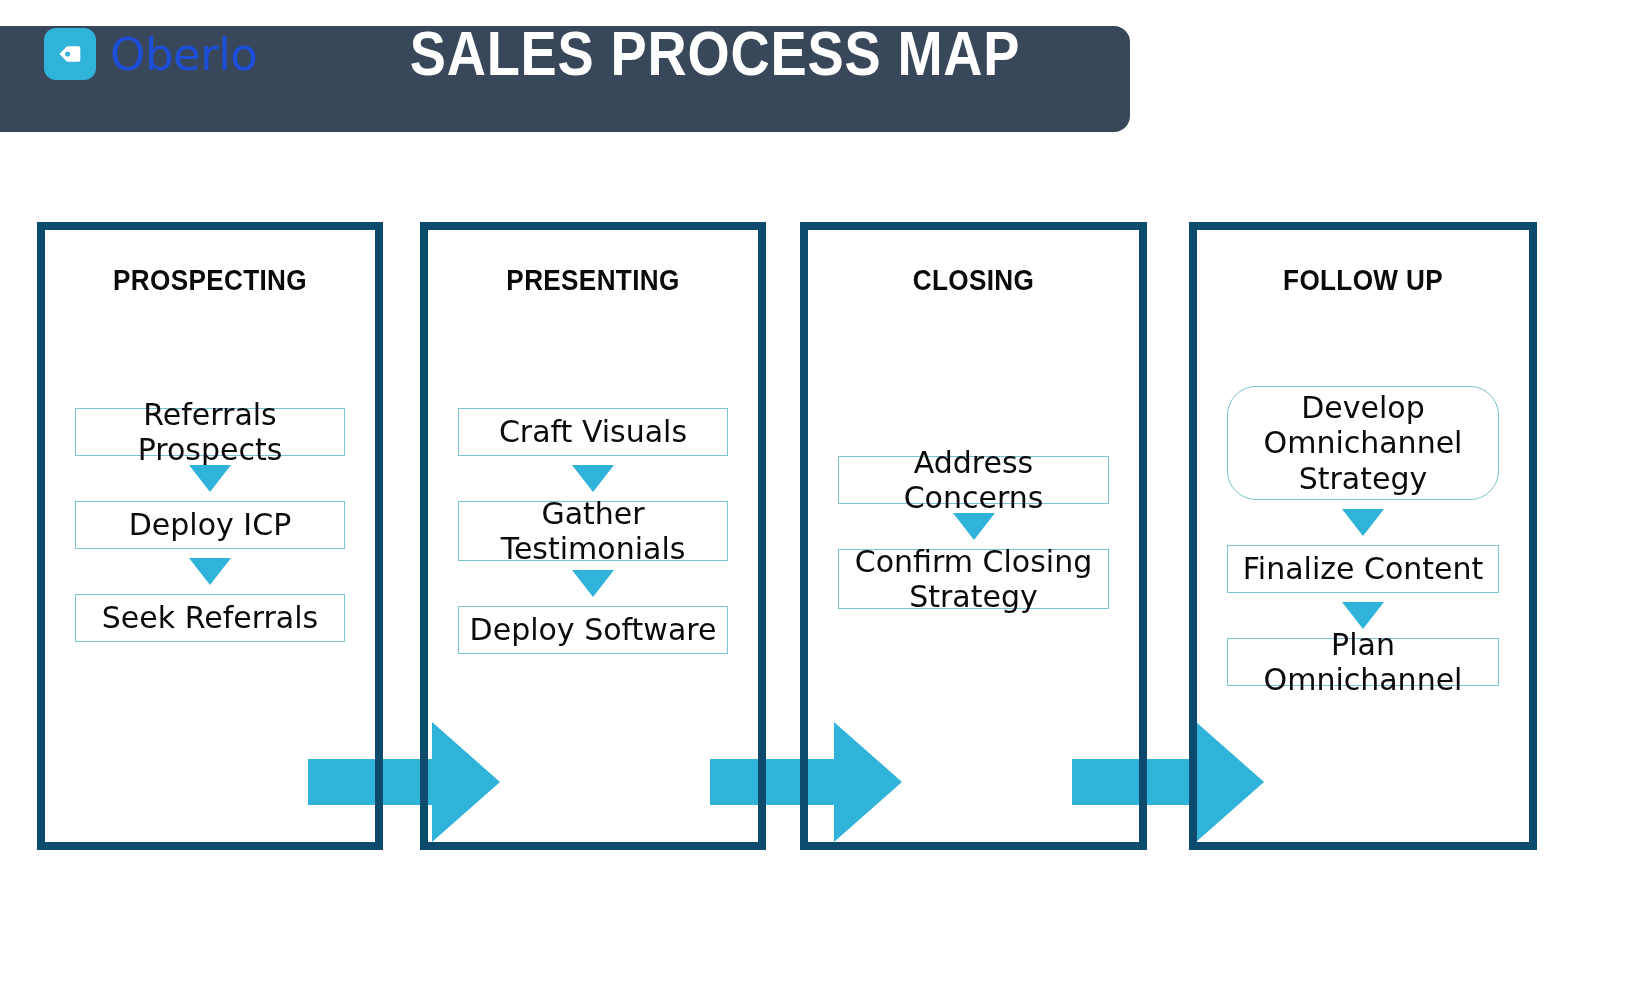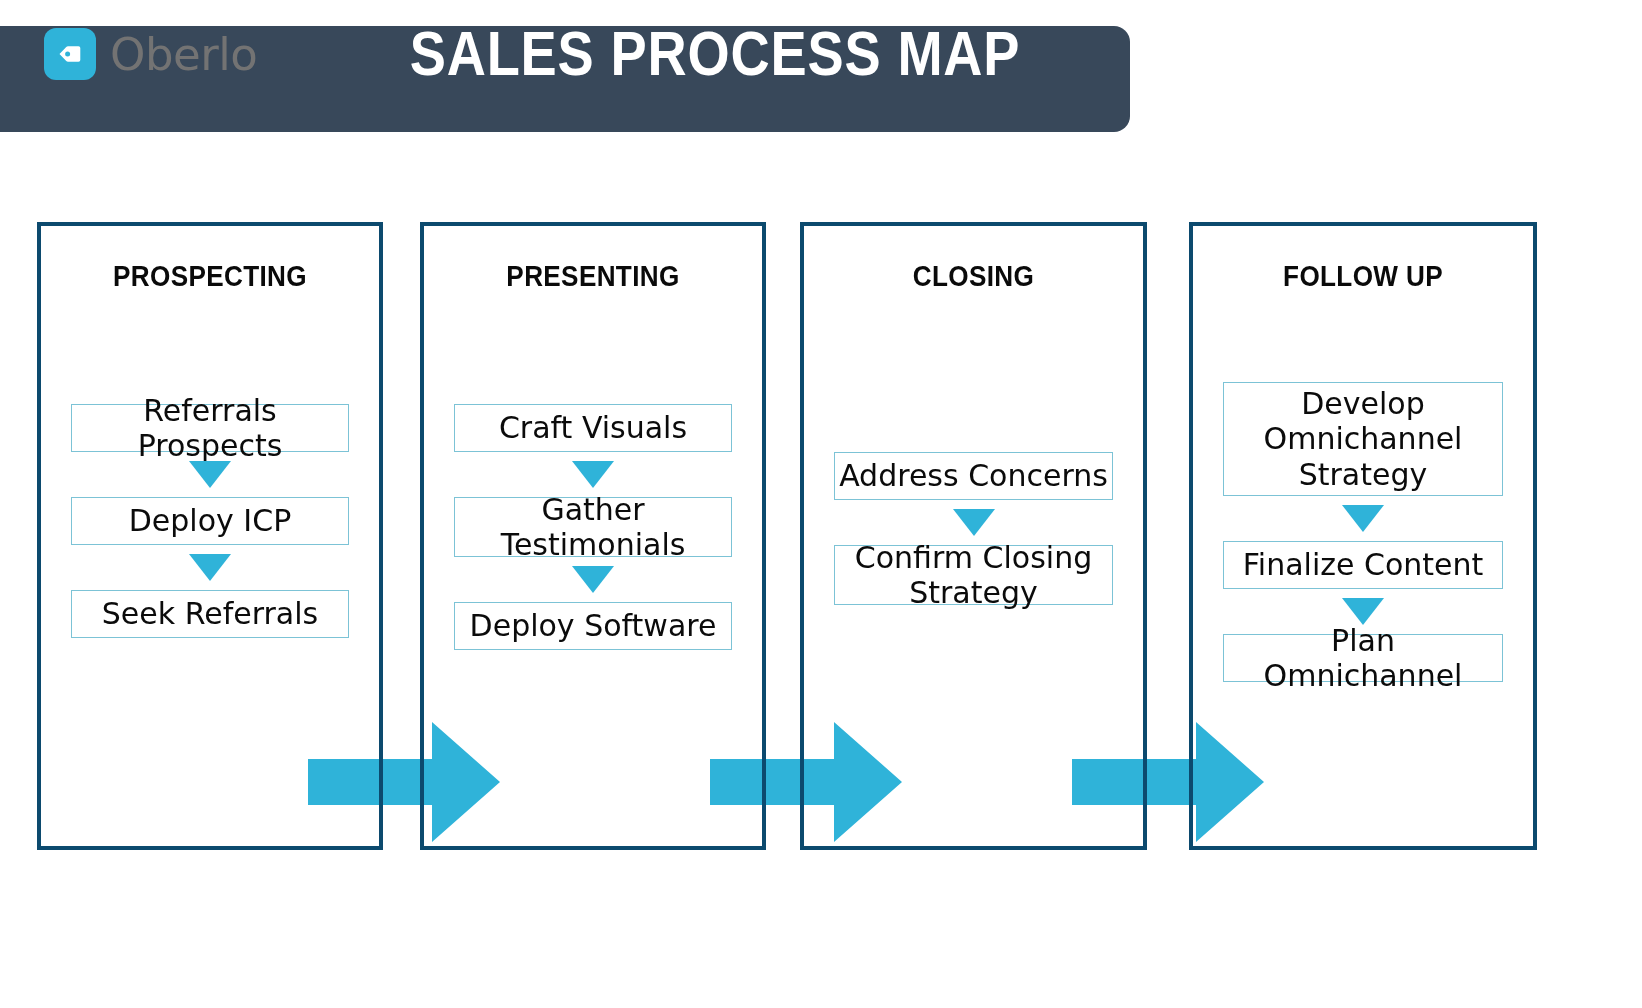--- a/index.html
+++ b/index.html
@@ -37,21 +37,21 @@
   #brand-mark {
     width: 52px;
     height: 52px;
     border-radius: 12px;
     background: #2fb3d9;
     display: flex;
     align-items: center;
     justify-content: center;
   }
   #brand-name {
-    color: #737373;
+    color: #1d4ed8;
     font-size: 45px;
     line-height: 1;
     letter-spacing: -0.5px;
     font-weight: 400;
     font-family: "DejaVu Sans", sans-serif;
   }
   #map-title {
     position: absolute;
     left: 300px;
     top: 0;
@@ -68,21 +68,21 @@
     transform-origin: center center;
     font-family: "Liberation Sans", sans-serif;
     white-space: nowrap;
   }
 
   
   .stage-col {
     position: absolute;
     top: 222px;
     height: 628px;
-    border: 4px solid #0c4a6e;
+    border: 8px solid #0c4a6e;
     box-sizing: border-box;
     background: transparent;
     z-index: 3;
   }
   .stage-title {
     position: absolute;
     top: 34px;
     left: 0;
     width: 100%;
     text-align: center;
@@ -111,21 +111,21 @@
     justify-content: center;
     text-align: center;
     color: #0b0b0b;
     font-size: 30px;
     line-height: 1.17;
     font-family: "DejaVu Sans", sans-serif;
     padding: 6px 4px;
   }
   .step-box.h1 { height: 48px; }
   .step-box.h2 { height: 60px; }
-  .step-box.h3 { height: 114px; }
+  .step-box.h3 { height: 114px; border-radius: 29px; }
   .flow-arrow {
     align-self: center;
     width: 0;
     height: 0;
     border-left: 21px solid transparent;
     border-right: 21px solid transparent;
     border-top: 27px solid #2fb3d9;
     margin: 9px 0;
   }
 

